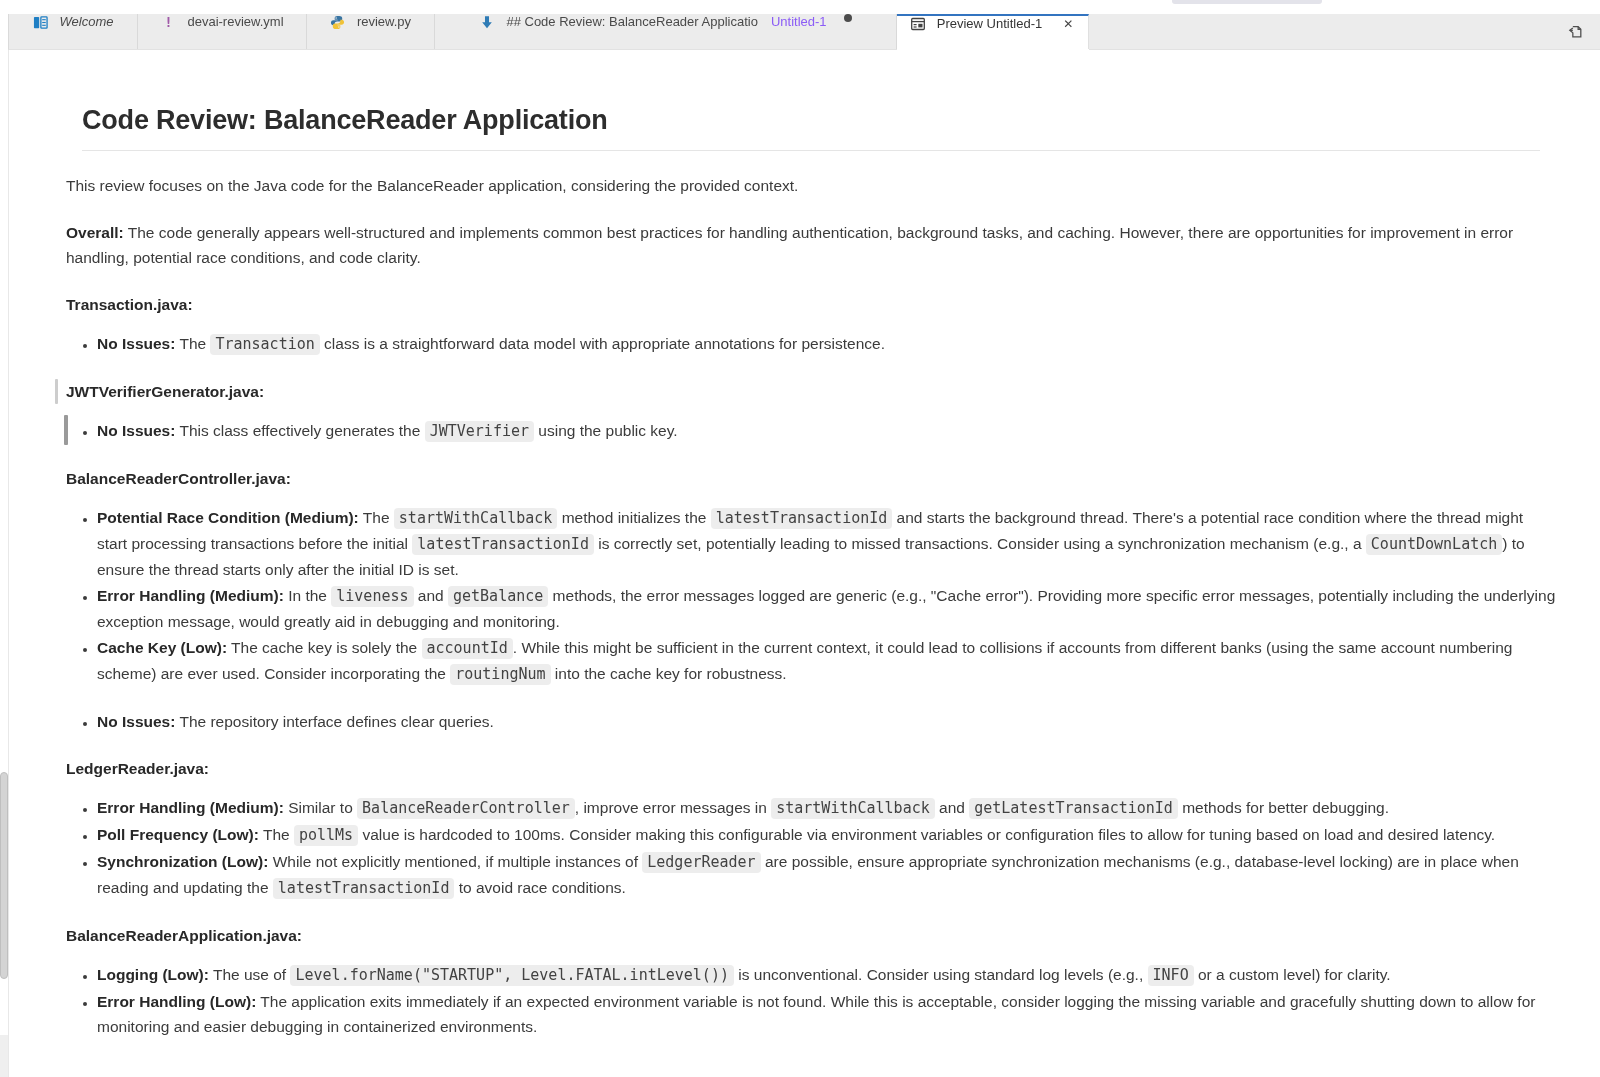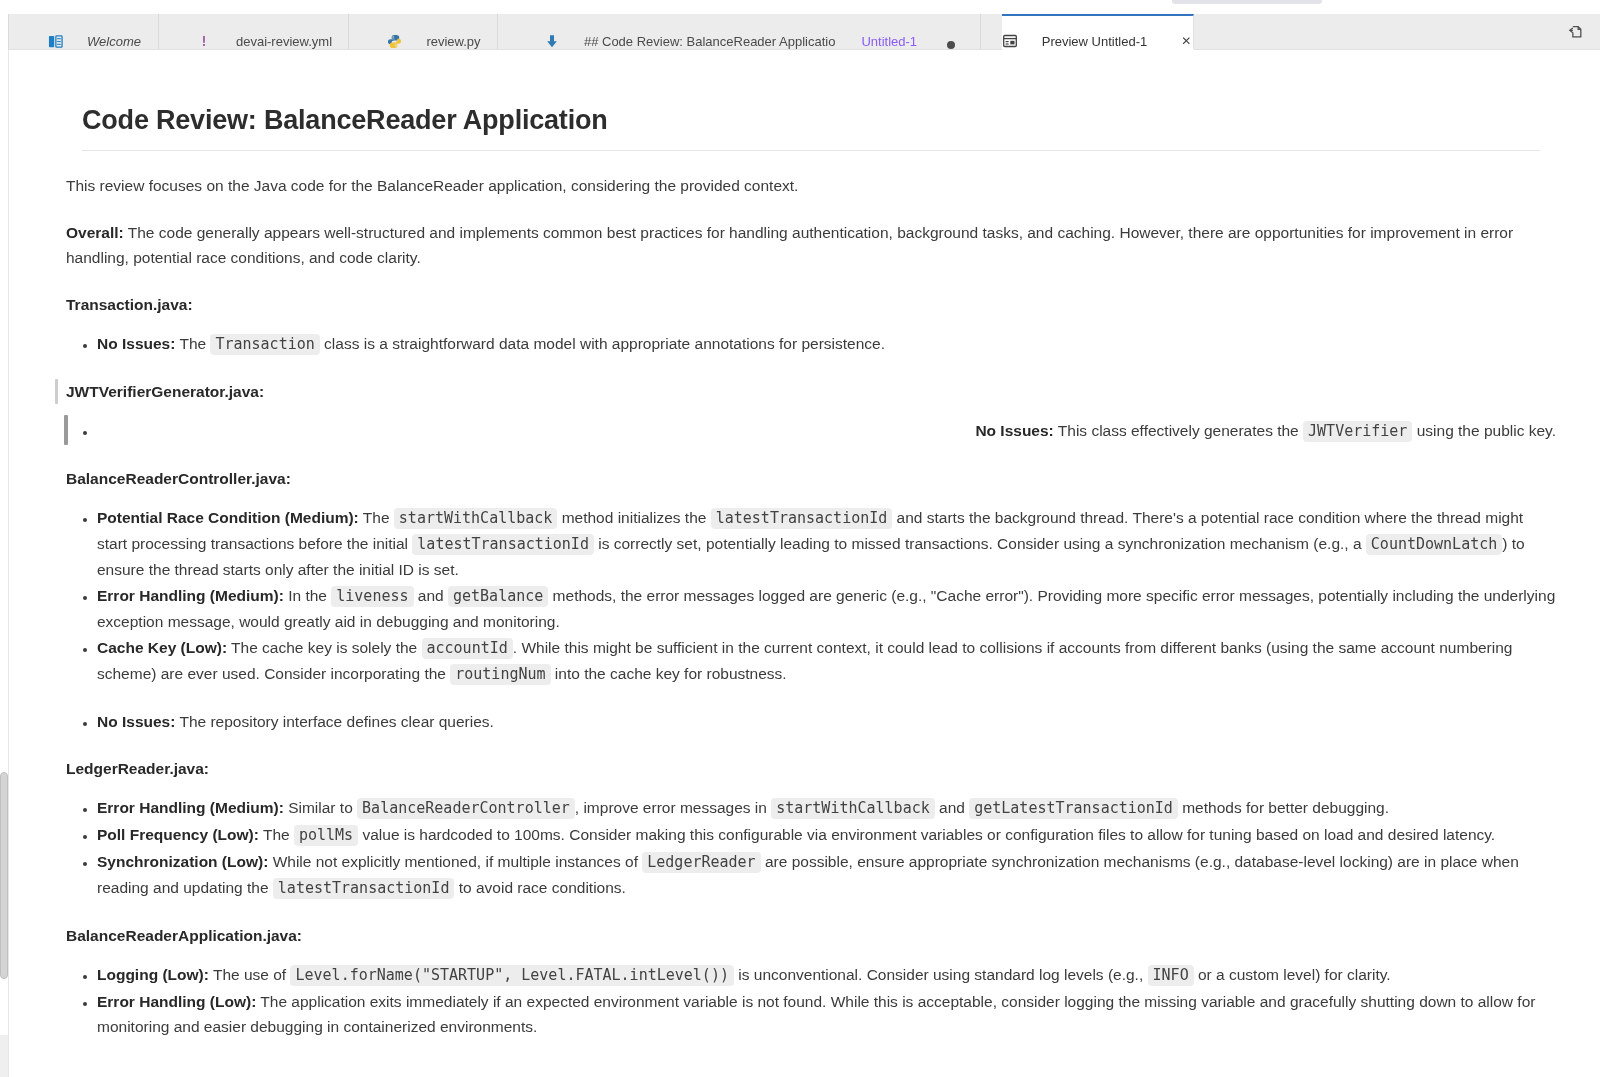--- a/index.html
+++ b/index.html
@@ -11,24 +11,24 @@
   
   .title-pill{position:absolute;left:1172px;top:0;width:150px;height:4px;
     background:#e3e3ea;border-radius:0 0 3px 3px;}
   .tabbar{
     position:absolute;left:8px;top:14px;right:0;height:36px;
     display:flex;align-items:stretch;
     background:#ececec;border-bottom:1px solid #e2e2e2;border-left:1px solid #dadada;
     box-sizing:border-box;
   }
   .tab{
-    display:flex;align-items:flex-end;justify-content:center;gap:24px;
+    display:flex;align-items:flex-start;justify-content:center;gap:11px;
     padding:0 10px;border-right:1px solid #d9d9d9;background:#ececec;
     font-size:13px;color:#4f4f4f;cursor:pointer;box-sizing:border-box;flex:none;
-    white-space:nowrap;overflow:hidden;margin-left:21px;
+    white-space:nowrap;overflow:hidden;
   }
   .tab .tlabel{color:#4a4a4a;}
   .tab .tlabel.italic{font-style:italic;}
   .tab .tfile{color:#8b5cf6;margin-left:2px;}
   .tab .dot{width:8px;height:8px;border-radius:50%;background:#4c4c4c;margin-left:6px;flex:none;}
   .tab.active{
     position:relative;background:#ffffff;color:#333;
     border-top:2px solid #3374c0;border-right:1px solid #e0e0e0;
     box-shadow:0 2px 0 #ffffff;
   }
@@ -60,21 +60,21 @@
   .content li{margin:1px 0;color:#3b3b3b;}
   .content li::marker{color:#3b3b3b;font-size:12px;}
   code{
     font-family:"DejaVu Sans Mono",monospace;font-size:15px;
     background:rgba(214,214,214,0.45);border-radius:4px;padding:1px 5px 2px 5px;color:#424242;
   }
   
   .hl-head{position:relative;}
   .hl-head::before{content:"";position:absolute;left:-11px;top:0;width:3px;height:25px;
     background:#cdcdcd;border-radius:1px;}
-  li.hl-item{position:relative;text-align:right;}
+  li.hl-item{position:relative;}
   li.hl-item::before{content:"";position:absolute;left:-33px;top:-3px;width:3.5px;height:30px;
     background:#9a9a9a;border-radius:1px;}
 </style>
 </head>
 <body>
 
 <div>
 
   <div class="title-pill"></div>
 

